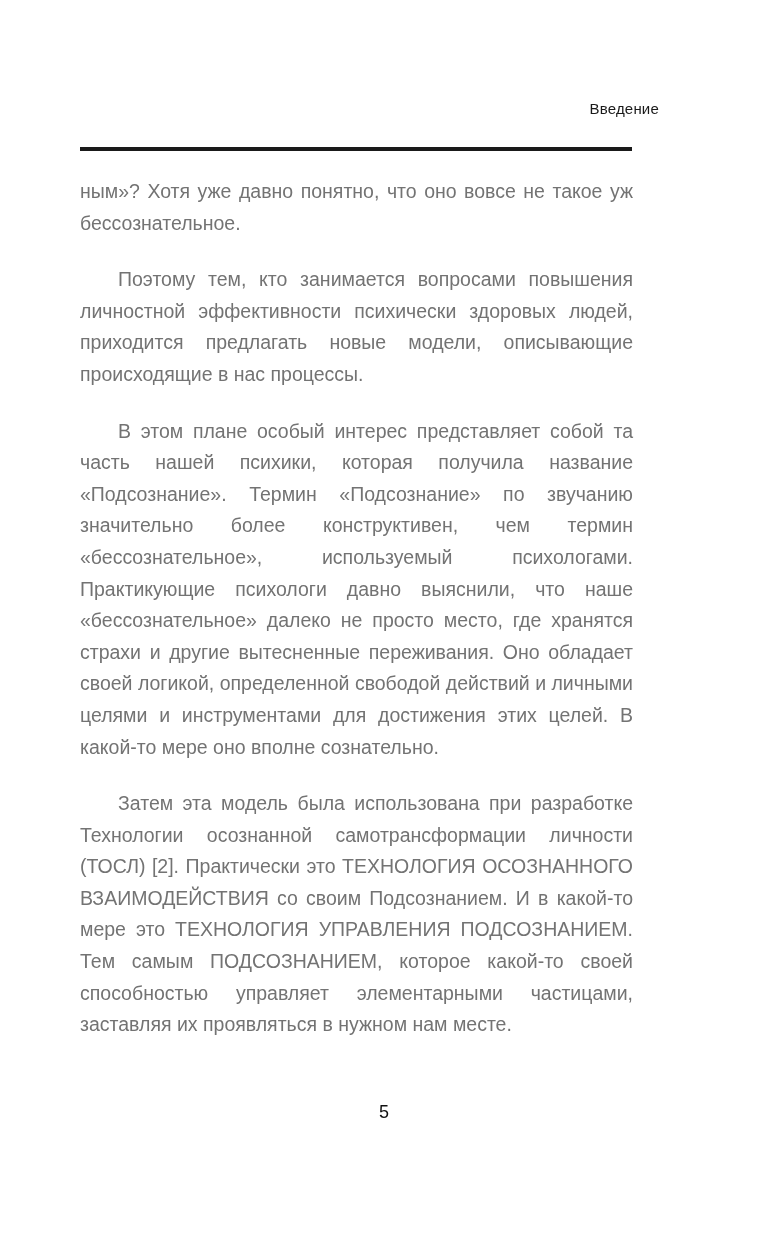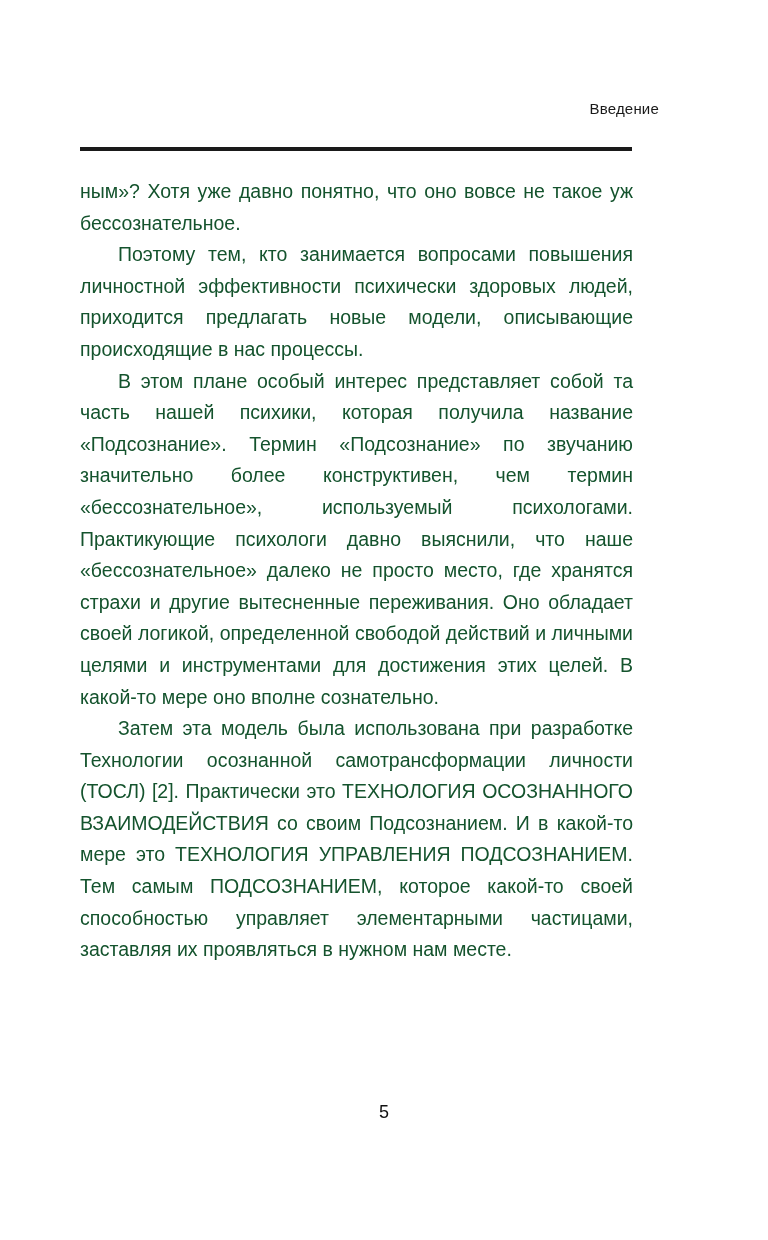--- a/index.html
+++ b/index.html
@@ -35,27 +35,28 @@
     background: #1a1a1a;
   }
   .body-text {
     position: absolute;
     top: 176px;
     left: 80px;
     width: 553px;
     font-size: 19.5px;
     line-height: 31.6px;
     text-align: justify;
-    color: #14532d;
+    color: #737373;
   }
   .body-text p {
     margin: 0;
   }
   .body-text p.indent {
     text-indent: 38px;
+    margin-top: 25px;
   }
   .folio {
     position: absolute;
     top: 1102px;
     left: 0;
     width: 768px;
     text-align: center;
     font-size: 18px;
     color: #111111;
   }

